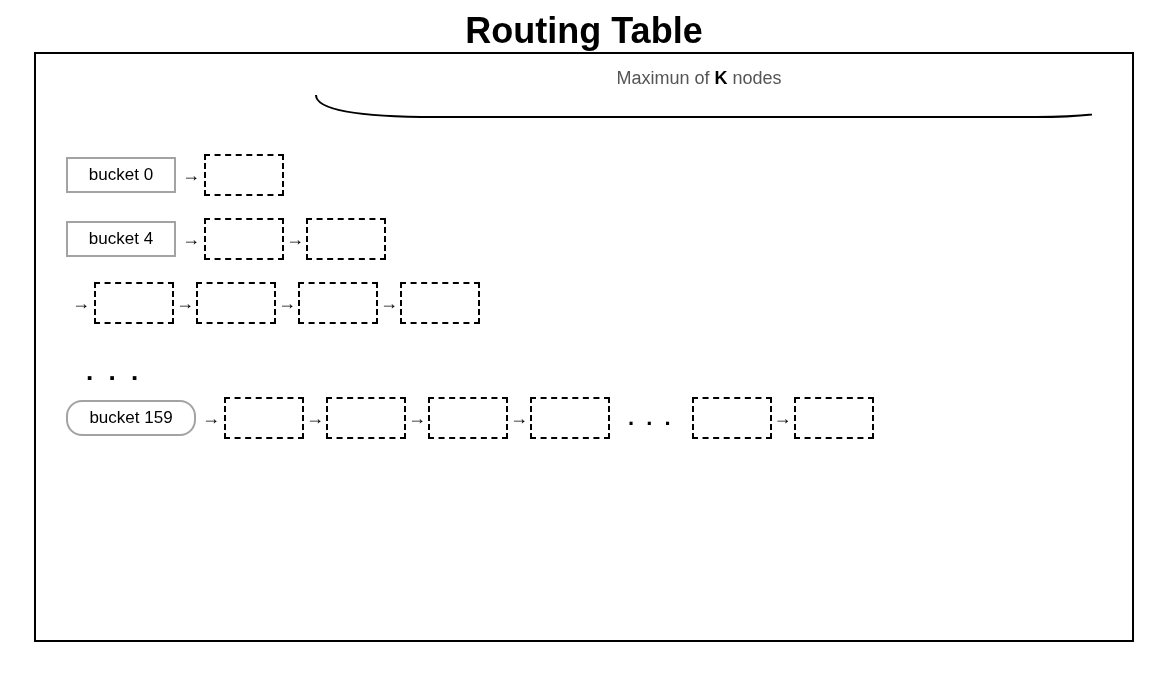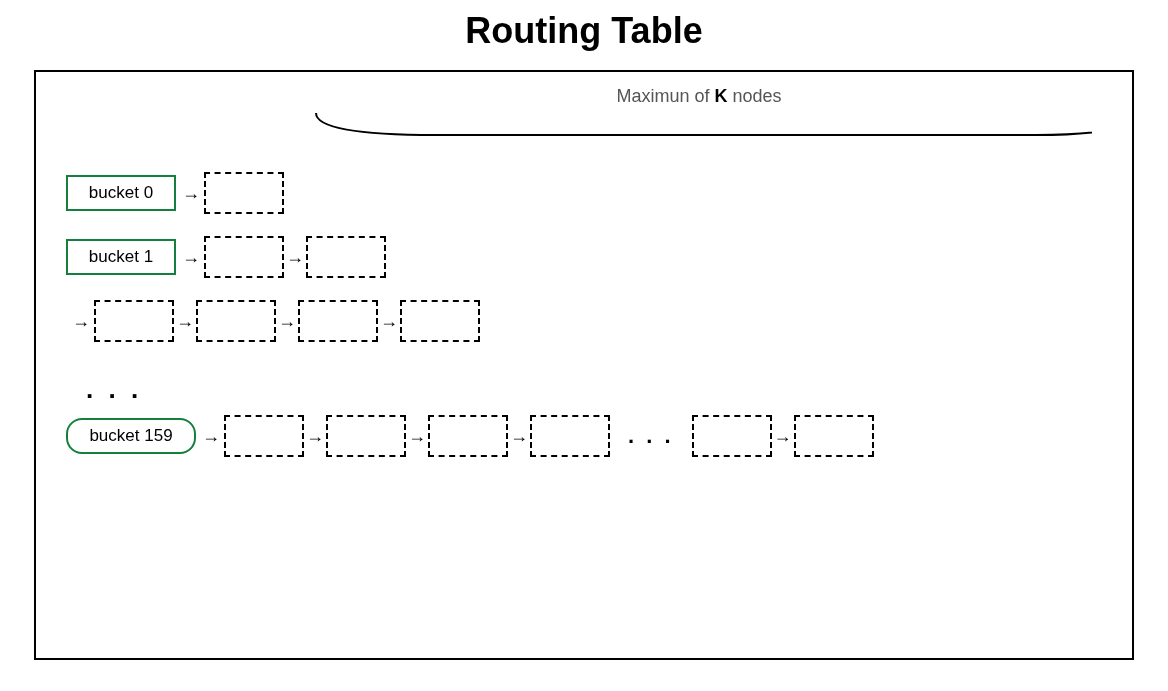--- a/index.html
+++ b/index.html
@@ -12,21 +12,20 @@
       display: flex;
       flex-direction: column;
       align-items: center;
       justify-content: flex-start;
       padding-top: 10px;
     }
 
     .page-title {
       font-size: 36px;
       font-weight: bold;
-      margin-bottom: 18px;
       text-align: center;
     }
 
     .diagram-box {
       border: 2px solid #000;
       width: 1100px;
       min-height: 590px;
       padding: 20px 30px 20px 30px;
       position: relative;
     }
@@ -64,21 +63,21 @@
       gap: 0px;
     }
 
     .bucket-row {
       display: flex;
       align-items: center;
       margin-bottom: 22px;
     }
 
     .bucket-label {
-      border: 2px solid #15803d;
+      border: 2px solid #a3a3a3;
       padding: 6px 12px;
       font-size: 17px;
       font-weight: normal;
       min-width: 110px;
       text-align: center;
       background: #fff;
     }
 
     
     .node-box {
@@ -134,21 +133,21 @@
 
   <div class="bucket-rows">
 
     <div class="bucket-row">
       <div class="bucket-label">bucket 0</div>
       <span class="initial-arrow">→</span>
       <div class="node-box"></div>
     </div>
 
     <div class="bucket-row">
-      <div class="bucket-label">bucket 1</div>
+      <div class="bucket-label">bucket 4</div>
       <span class="initial-arrow">→</span>
       <div class="node-box"></div>
       <span class="link-arrow">→</span>
       <div class="node-box"></div>
     </div>
 
     <div class="bucket-row">
       <span class="initial-arrow">→</span>
       <div class="node-box"></div>
       <span class="link-arrow">→</span>

